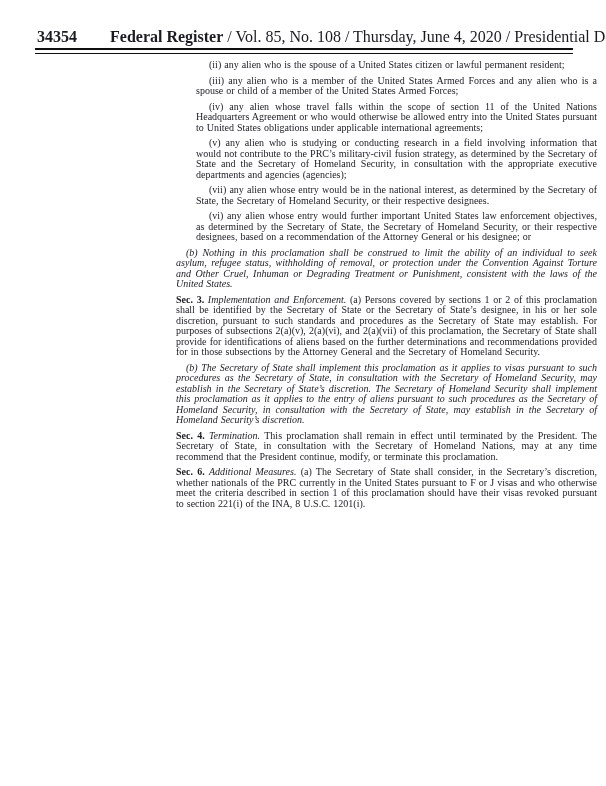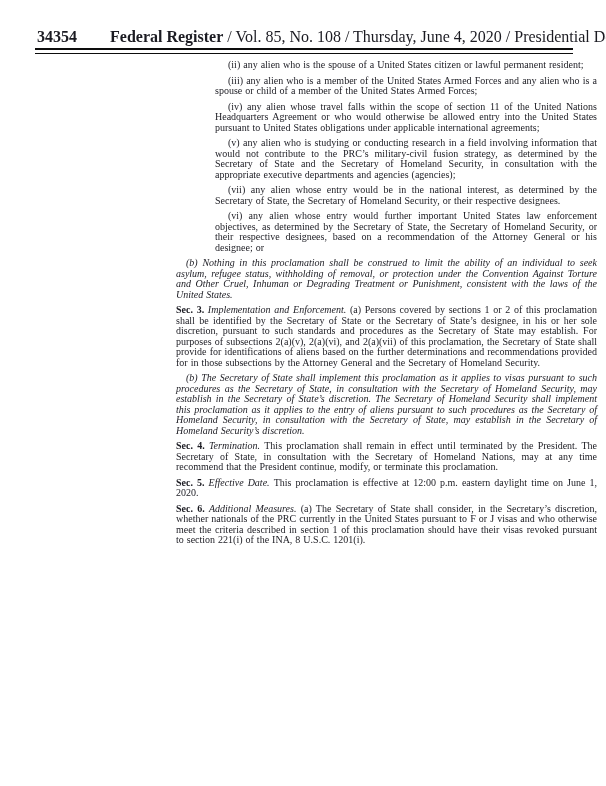--- a/index.html
+++ b/index.html
@@ -49,21 +49,21 @@
     width: 421px;
     font-size: 10px;
     line-height: 10.5px;
     text-align: justify;
     word-spacing: 0.5px;
   }
   .doc-body p {
     margin: 0 0 5px 0;
   }
   p.item {
-    margin-left: 39px;
+    margin-left: 20px;
     text-indent: 13px;
   }
   p.para {
     text-indent: 10px;
     font-style: italic;
   }
   p.sec {
     text-indent: 0;
   }
   .sec-label {
@@ -98,20 +98,19 @@
 
     <p class="para"><span>(b) Nothing in this proclamation shall be construed to limit the ability of an individual to seek asylum, refugee status, withholding of removal, or protection under the Convention Against Torture and Other Cruel, Inhuman or Degrading Treatment or Punishment, consistent with the laws of the United States.</span></p>
 
     <p class="sec"><span class="sec-label">Sec. 3. </span><span class="sec-title">Implementation and Enforcement. </span><span>(a) Persons covered by sections 1 or 2 of this proclamation shall be identified by the Secretary of State or the Secretary of State’s designee, in his or her sole discretion, pursuant to such standards and procedures as the Secretary of State may establish. For purposes of subsections 2(a)(v), 2(a)(vi), and 2(a)(vii) of this proclamation, the Secretary of State shall provide for identifications of aliens based on the further determinations and recommendations provided for in those subsections by the Attorney General and the Secretary of Homeland Security.</span></p>
 
     <p class="para"><span>(b) The Secretary of State shall implement this proclamation as it applies to visas pursuant to such procedures as the Secretary of State, in consultation with the Secretary of Homeland Security, may establish in the Secretary of State’s discretion. The Secretary of Homeland Security shall implement this proclamation as it applies to the entry of aliens pursuant to such procedures as the Secretary of Homeland Security, in consultation with the Secretary of State, may establish in the Secretary of Homeland Security’s discretion.</span></p>
 
 
     <p class="sec"><span class="sec-label">Sec. 4. </span><span class="sec-title">Termination. </span><span>This proclamation shall remain in effect until terminated by the President. The Secretary of State, in consultation with the Secretary of Homeland Nations, may at any time recommend that the President continue, modify, or terminate this proclamation.</span></p>
 
-    <p class="sec"><span class="sec-label">Sec. 5. </span><span class="sec-title">Effective Date. </span><span>This proclamation is effective at 12:00 p.m. eastern daylight time on June 1, 2020.</span></p>
 
     <p class="sec"><span class="sec-label">Sec. 6. </span><span class="sec-title">Additional Measures. </span><span>(a) The Secretary of State shall consider, in the Secretary’s discretion, whether nationals of the PRC currently in the United States pursuant to F or J visas and who otherwise meet the criteria described in section 1 of this proclamation should have their visas revoked pursuant to section 221(i) of the INA, 8 U.S.C. 1201(i).</span></p>
 
 
   </div>
 
 </div>
 
 </body></html>

